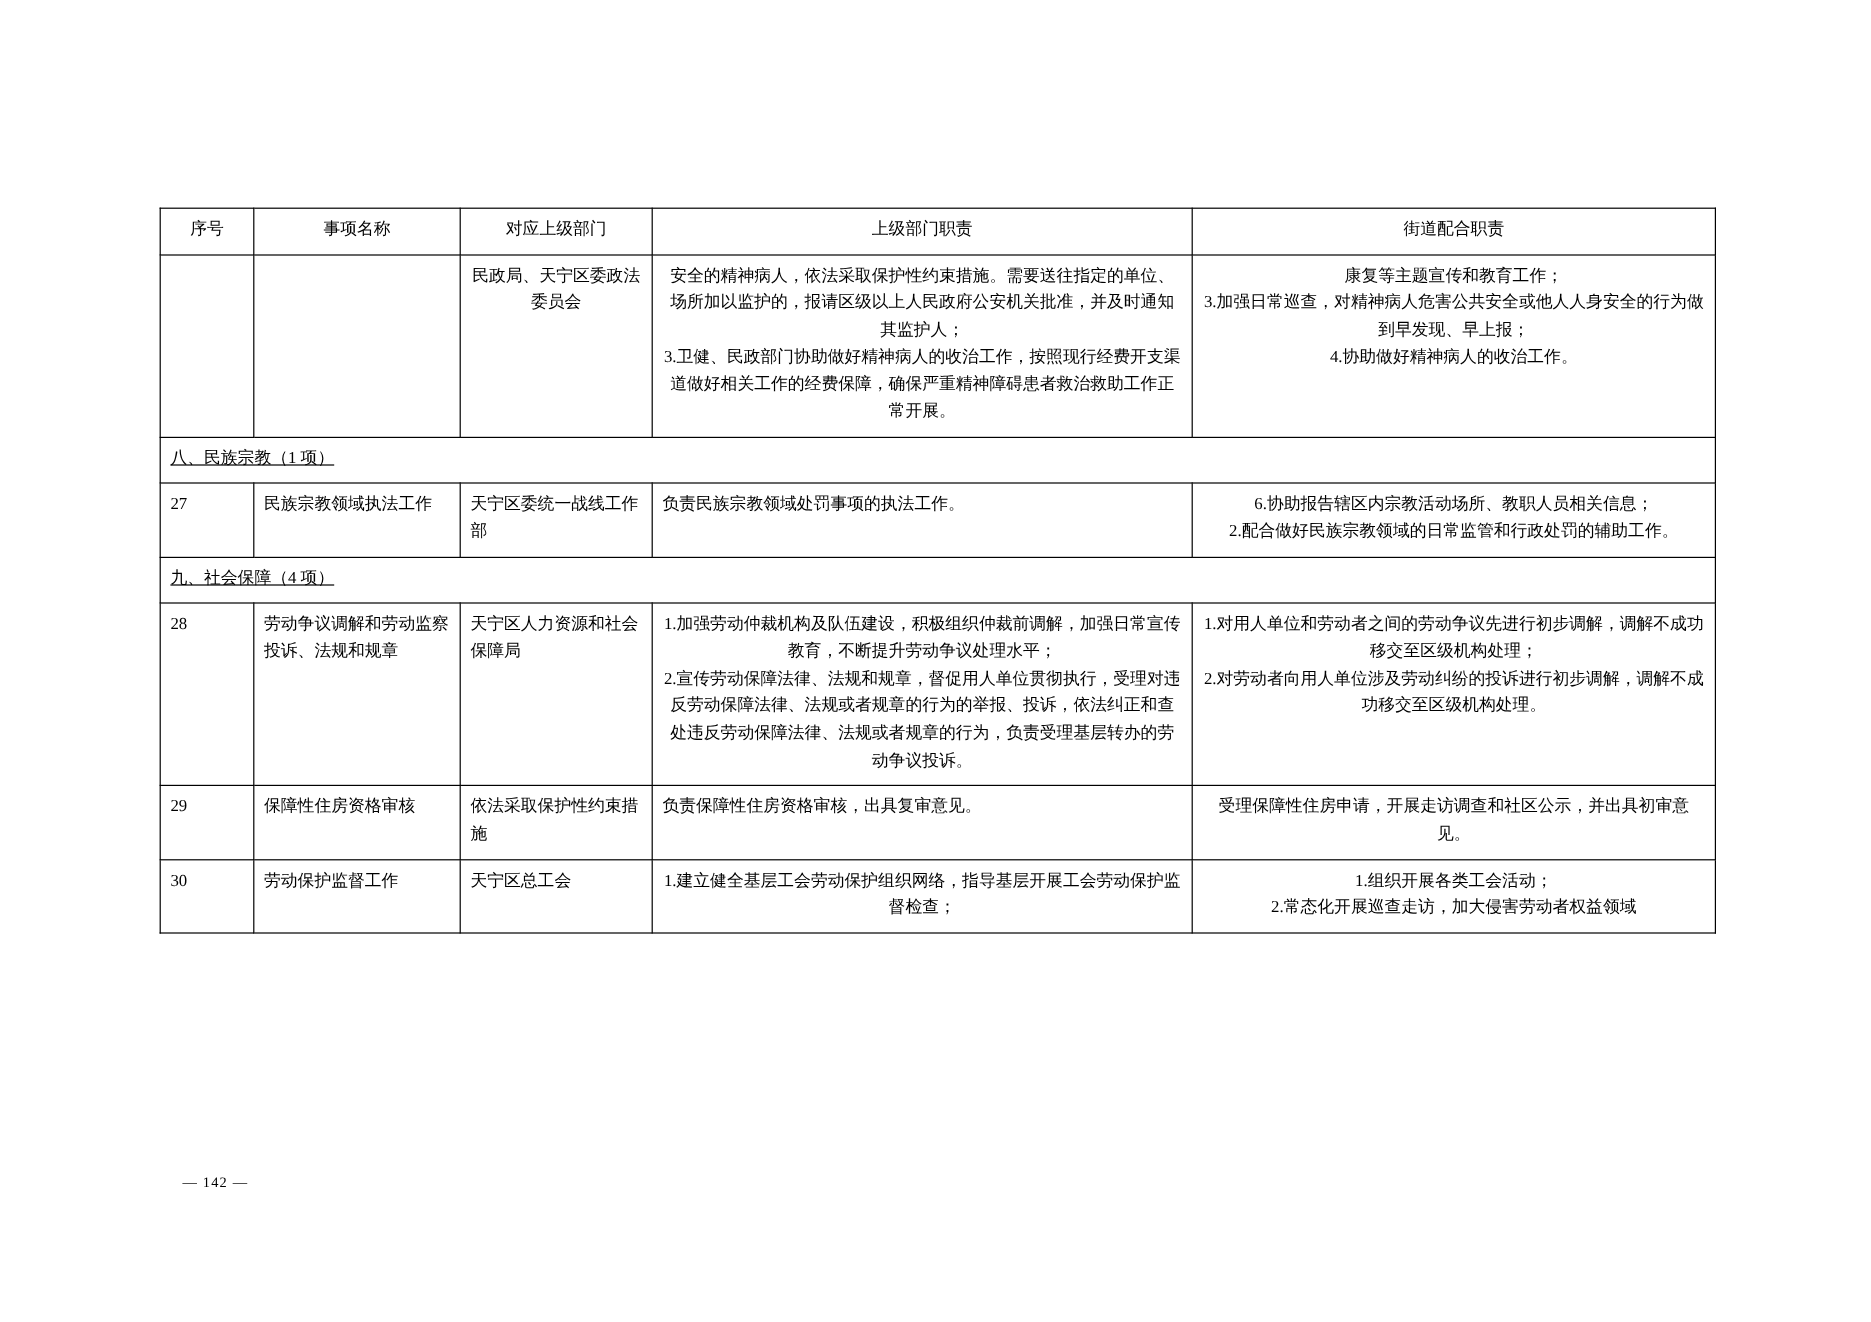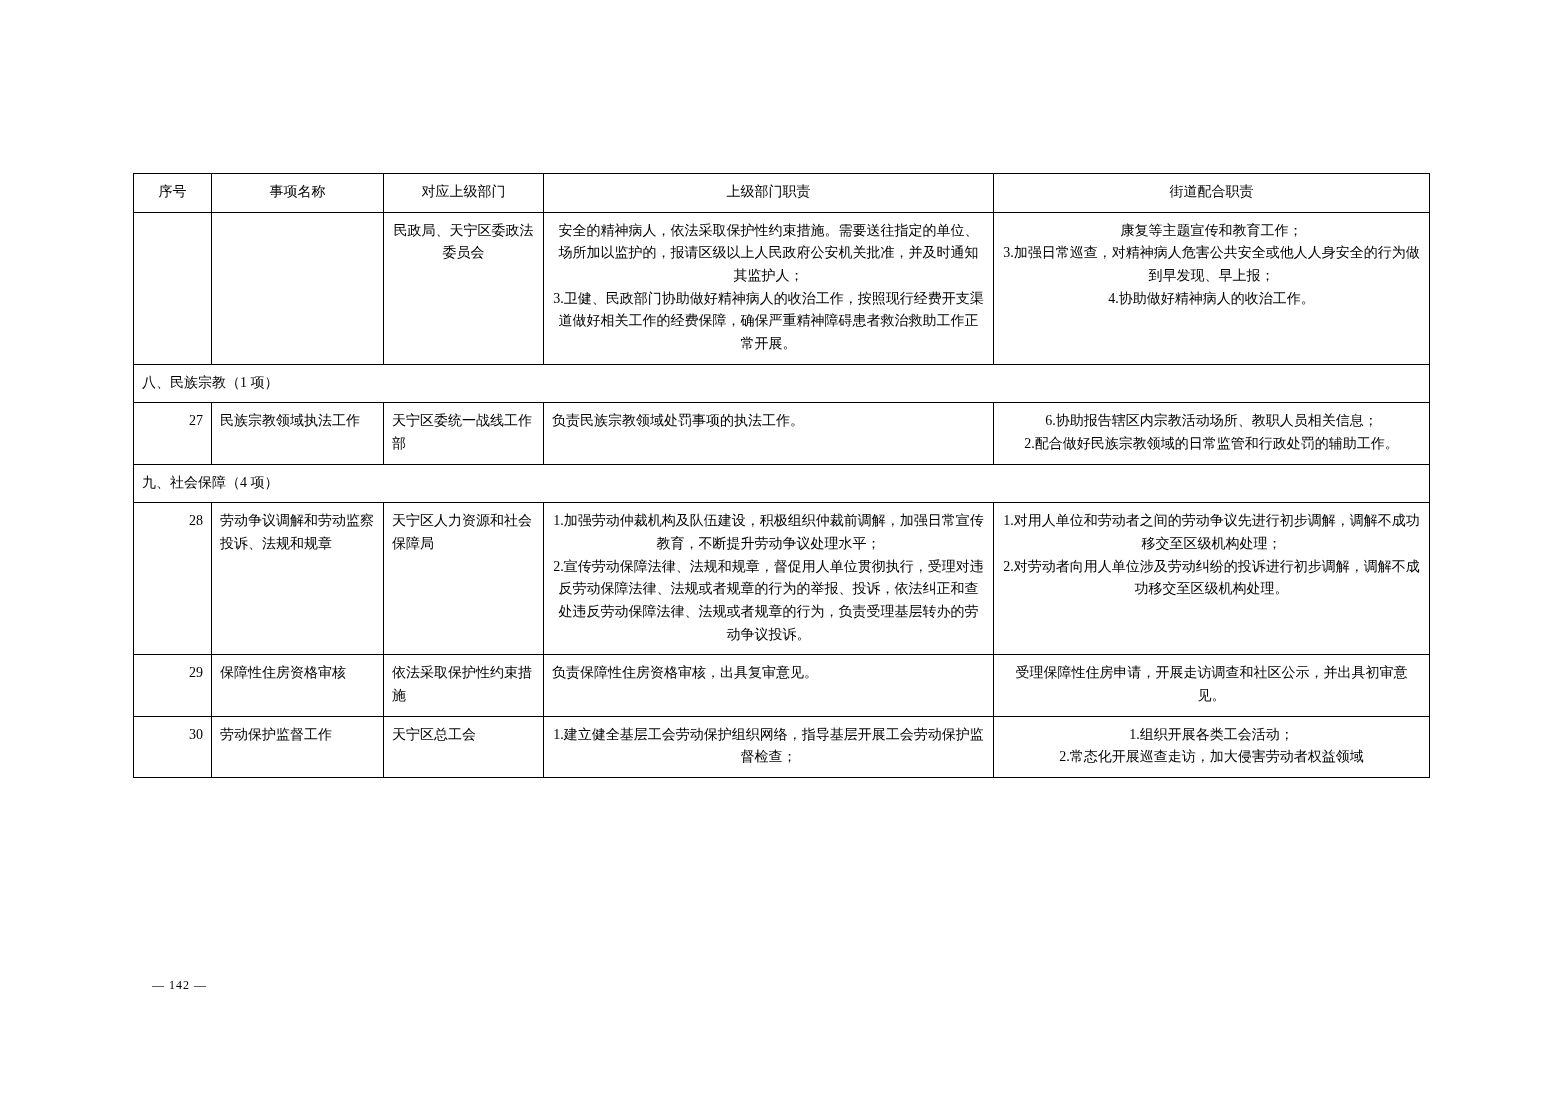--- a/index.html
+++ b/index.html
@@ -48,30 +48,31 @@
   col.c-street { width: 436px; }
 
   thead td {
     text-align: center;
     font-weight: bold;
     padding-top: 11px;
     padding-bottom: 11px;
     vertical-align: middle;
   }
   .cell-center {
-    text-align: right;
+    text-align: left;
     vertical-align: middle;
   }
   .cell-mid {
     vertical-align: middle;
   }
   .section-row td {
     font-weight: bold;
     padding: 10px 8px 11px 18px;
     font-size: 17px;
+    text-decoration: underline;
   }
   .page-number {
     position: absolute;
     left: 152px;
     top: 978px;
     font-size: 12px;
     letter-spacing: 1px;
   }
   .nowrap-cell {
     white-space: pre-wrap;

